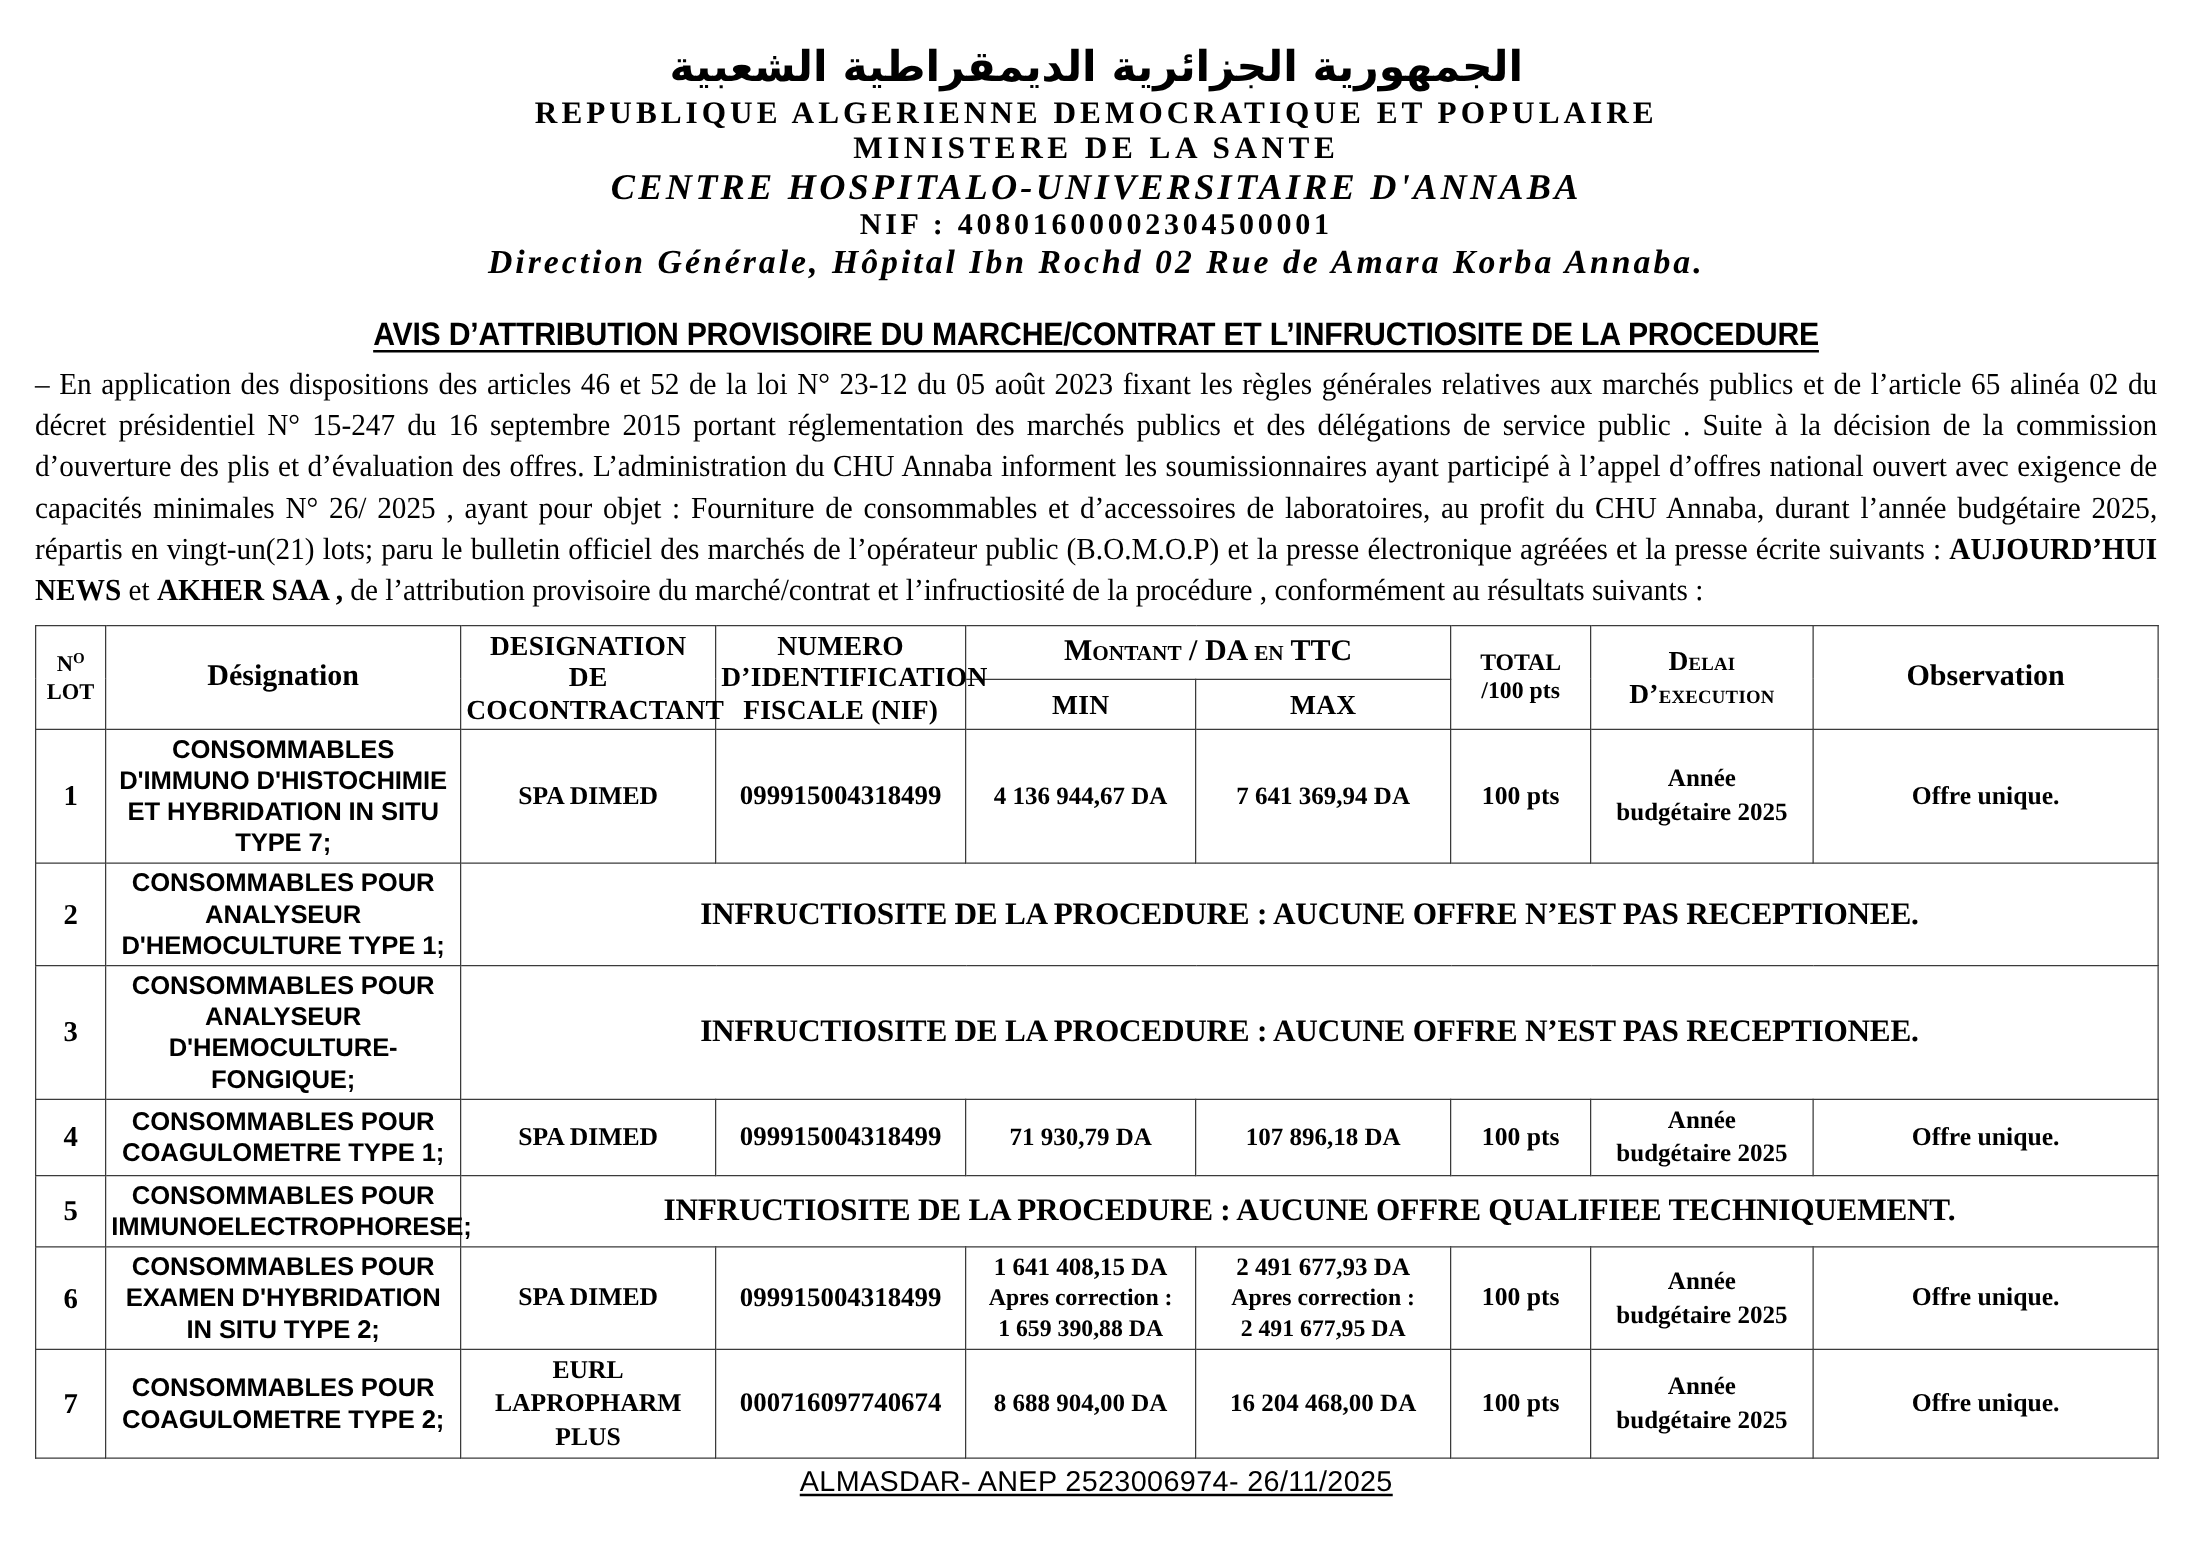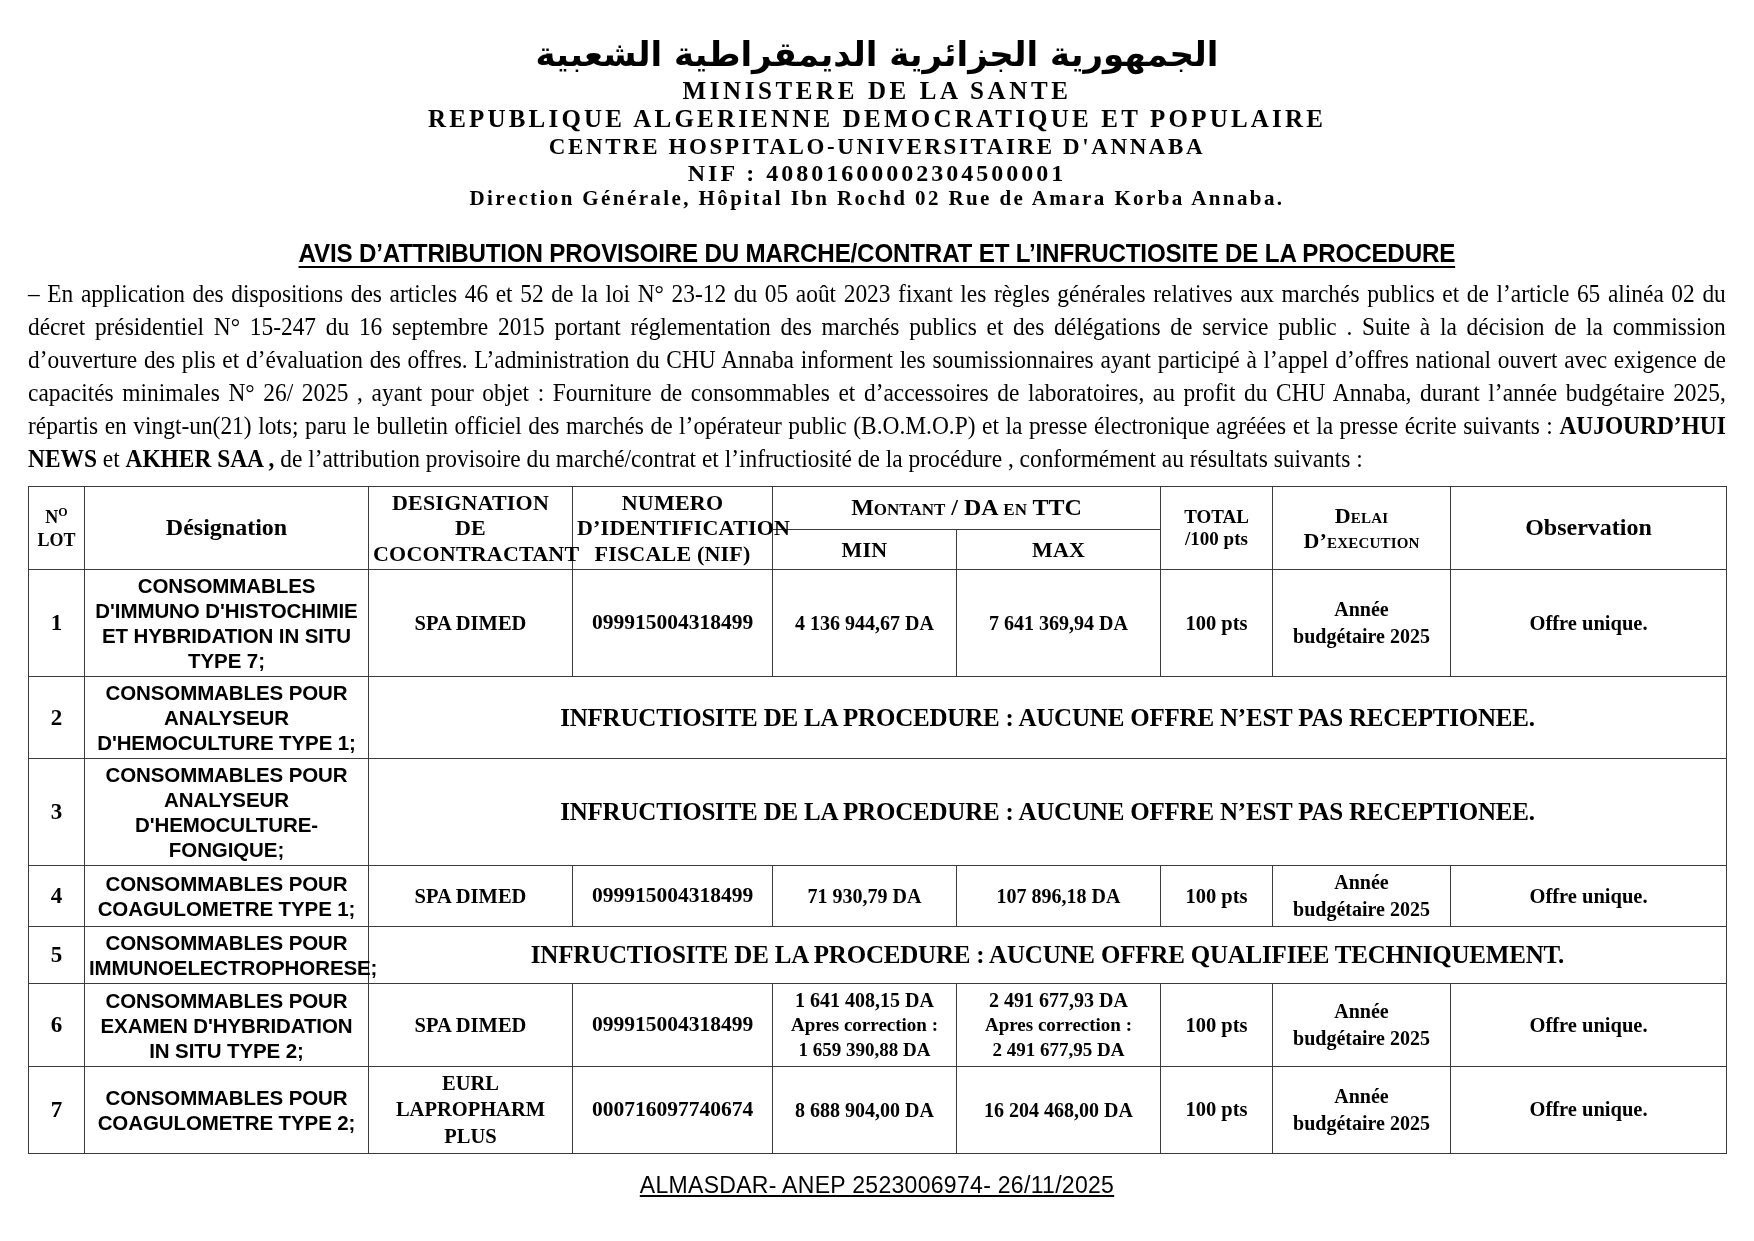--- a/index.html
+++ b/index.html
@@ -35,24 +35,24 @@
     margin-bottom: 4px;
   }
   .hdr-line {
     font-family: "Liberation Serif", serif;
     font-weight: bold;
     line-height: 1.14;
     white-space: nowrap;
   }
   .l1 { font-size: 25px; letter-spacing: 3.2px; }
   .l2 { font-size: 25px; letter-spacing: 3.6px; }
-  .l3 { font-size: 23px; letter-spacing: 2.6px; }
+  .l3 { font-size: 29px; letter-spacing: 2.6px; font-style: italic; }
   .l4 { font-size: 24px; letter-spacing: 3.0px; }
   .l5 { font-size: 25px; letter-spacing: 2.2px; }
-  .l6 { font-size: 21px; letter-spacing: 2.4px; }
+  .l6 { font-size: 27px; letter-spacing: 2.4px; font-style: italic; }
 
   .avis-wrap { text-align: center; margin-top: 27px; margin-bottom: 9px; }
   .avis {
     font-family: "Liberation Sans Narrow", "Liberation Sans", sans-serif;
     font-weight: bold;
     font-size: 26px;
     text-decoration: underline;
     text-underline-offset: 4px;
     letter-spacing: -0.2px;
     transform: scaleX(0.93);
@@ -156,22 +156,22 @@
     text-decoration: underline;
   }
 </style>
 </head>
 <body>
 
 <div class="page">
 
   <div class="hdr">
     <div class="hdr-ar">الجمهورية الجزائرية الديمقراطية الشعبية</div>
+    <div class="hdr-line l1">REPUBLIQUE ALGERIENNE DEMOCRATIQUE ET POPULAIRE</div>
     <div class="hdr-line l2">MINISTERE DE LA SANTE</div>
-    <div class="hdr-line l1">REPUBLIQUE ALGERIENNE DEMOCRATIQUE ET POPULAIRE</div>
     <div class="hdr-line l3">CENTRE HOSPITALO-UNIVERSITAIRE D'ANNABA</div>
     <div class="hdr-line l4">NIF : 40801600002304500001</div>
     <div class="hdr-line l6">Direction Générale, Hôpital Ibn Rochd 02 Rue de Amara Korba Annaba.</div>
   </div>
 
   <div class="avis-wrap">
     <span class="avis">AVIS D’ATTRIBUTION PROVISOIRE DU MARCHE/CONTRAT ET L’INFRUCTIOSITE DE LA PROCEDURE</span>
   </div>
 
   <p class="para"><span>– En application des dispositions des articles  46 et 52 de la loi N° 23-12 du 05 août 2023 fixant les règles générales relatives aux marchés publics et de l’article 65 alinéa 02 du décret présidentiel N° 15-247 du 16 septembre 2015 portant réglementation des marchés publics et des délégations de service public . Suite à la décision de la commission d’ouverture des plis et d’évaluation des offres. L’administration du CHU Annaba informent  les soumissionnaires ayant participé  à l’appel d’offres national ouvert avec exigence de capacités minimales N° 26/ 2025  , ayant pour objet : Fourniture de consommables et d’accessoires de laboratoires, au profit du CHU Annaba, durant l’année budgétaire 2025, répartis en vingt-un(21) lots; paru le bulletin officiel des marchés de l’opérateur public (B.O.M.O.P) et la presse électronique agréées  et la presse écrite suivants : </span><span class="b">AUJOURD’HUI NEWS</span><span> et </span><span class="b">AKHER SAA ,</span><span> de l’attribution provisoire du marché/contrat  et l’infructiosité  de la procédure , conformément au résultats suivants :</span></p>

